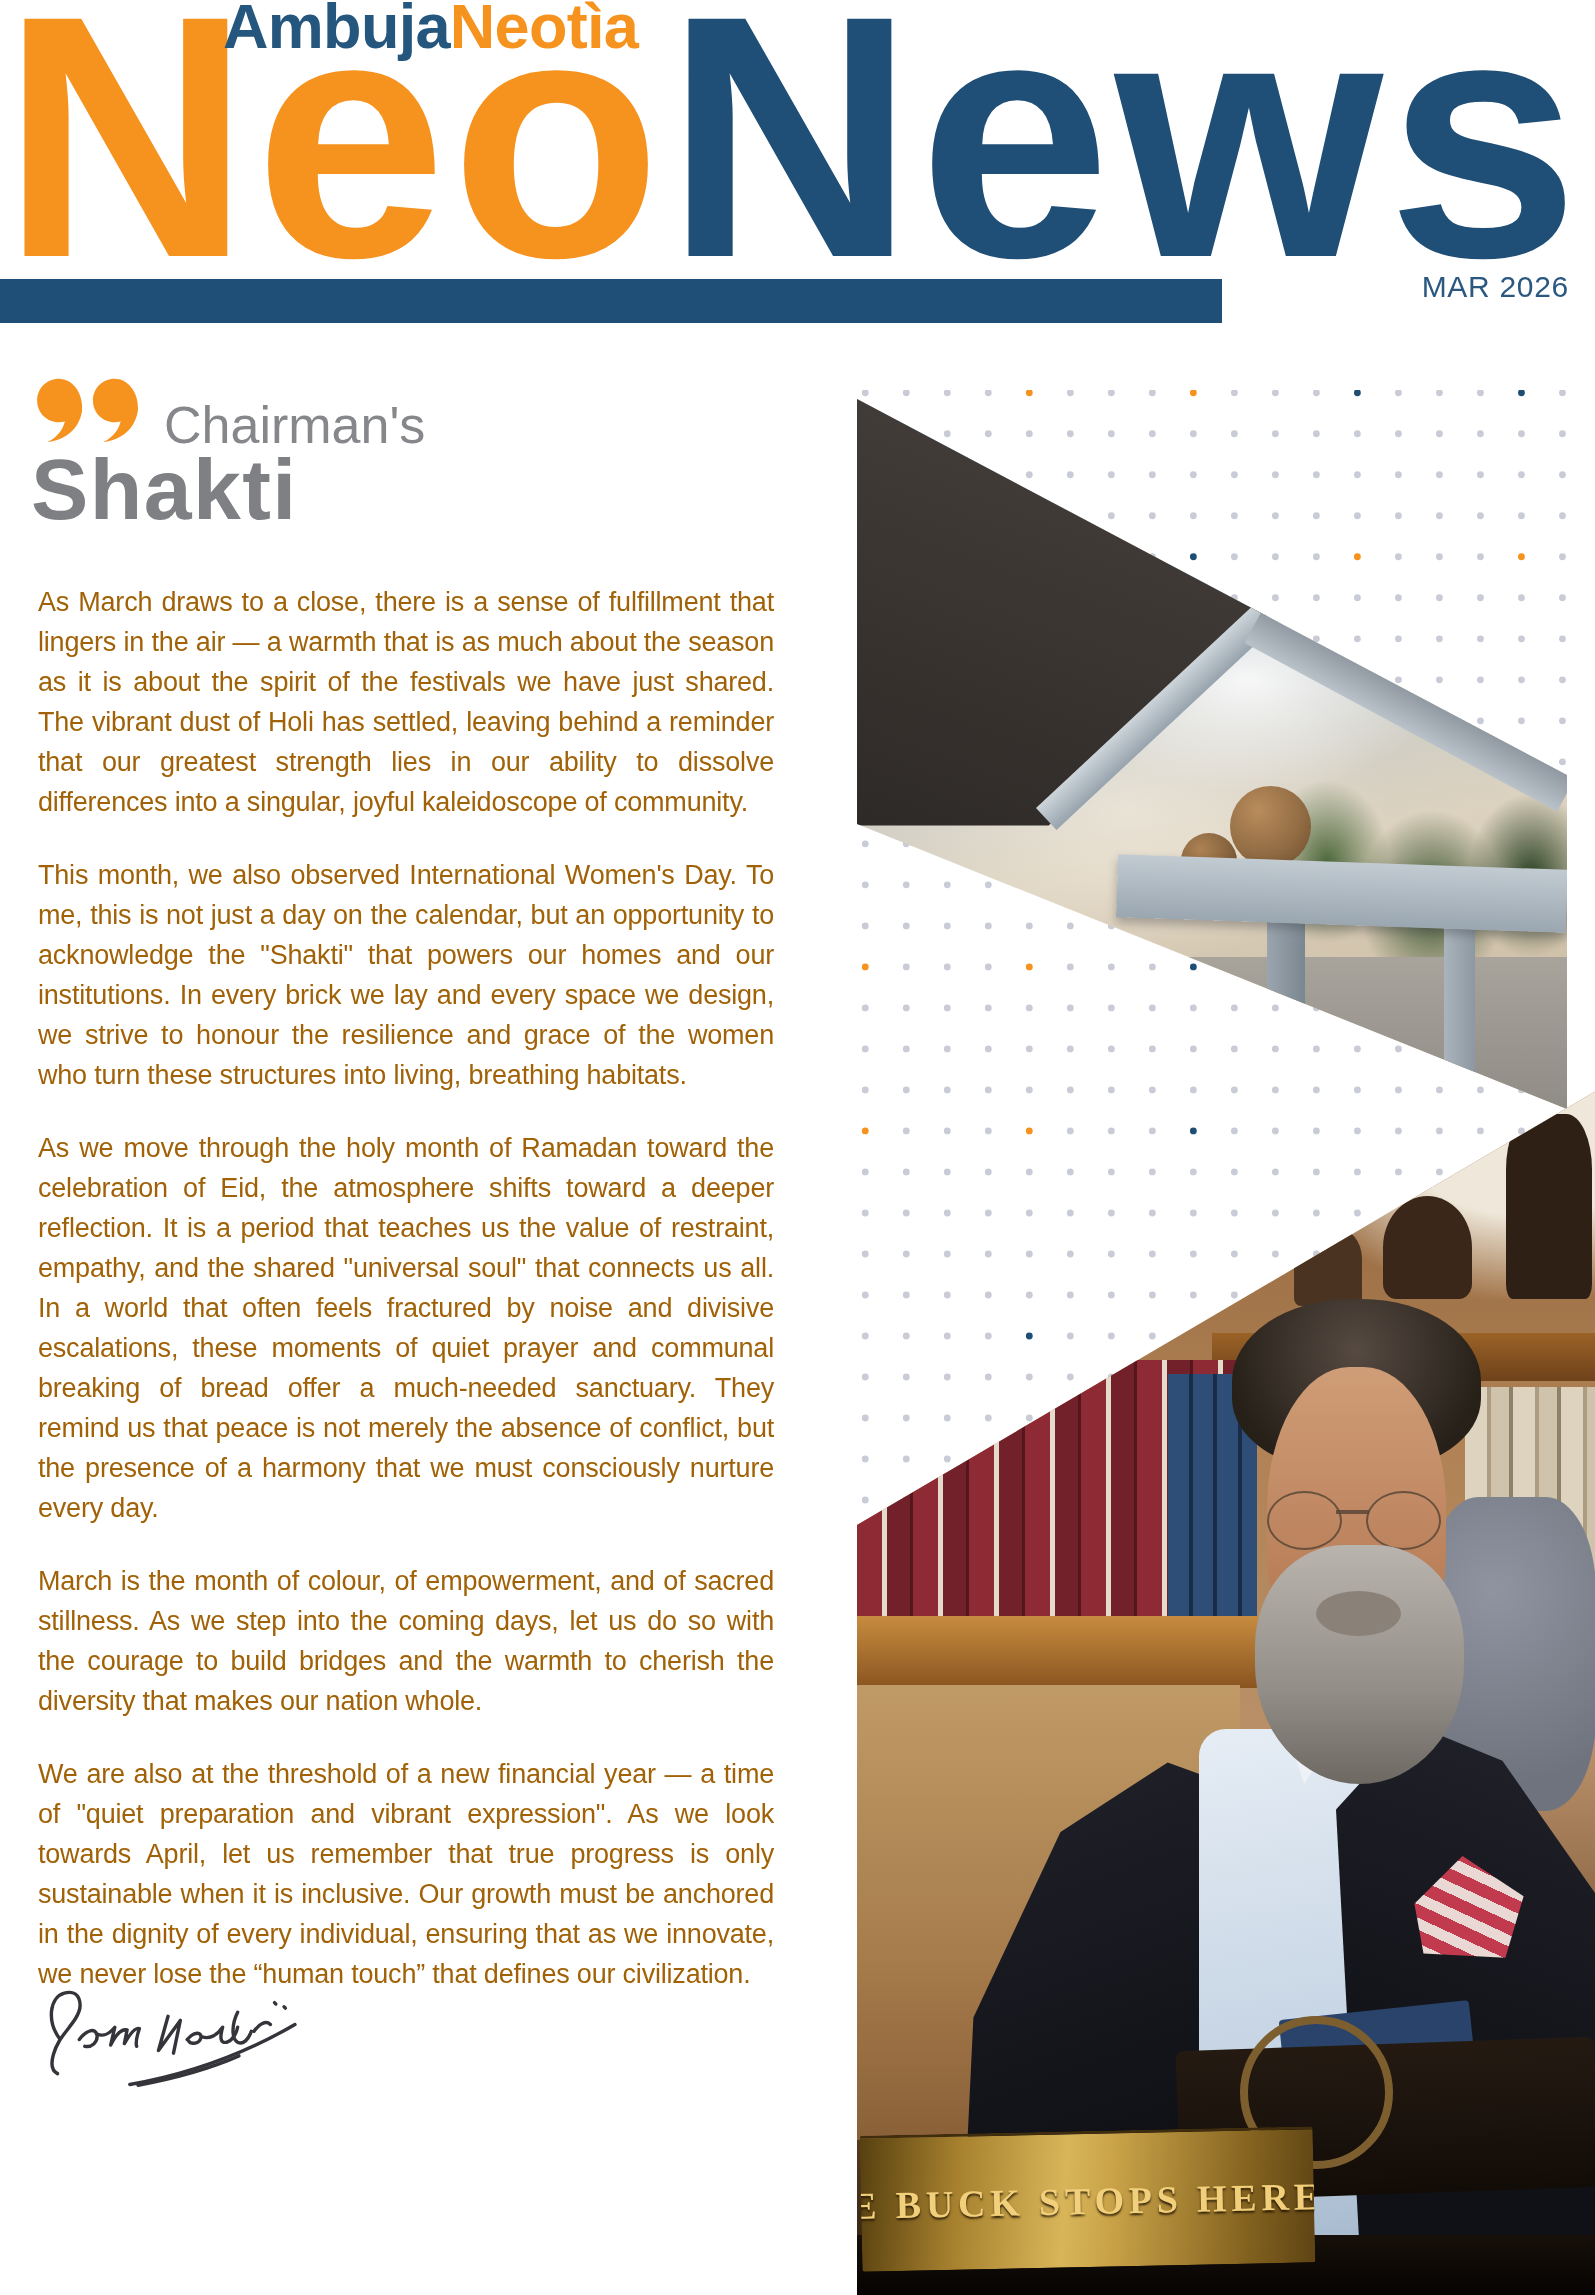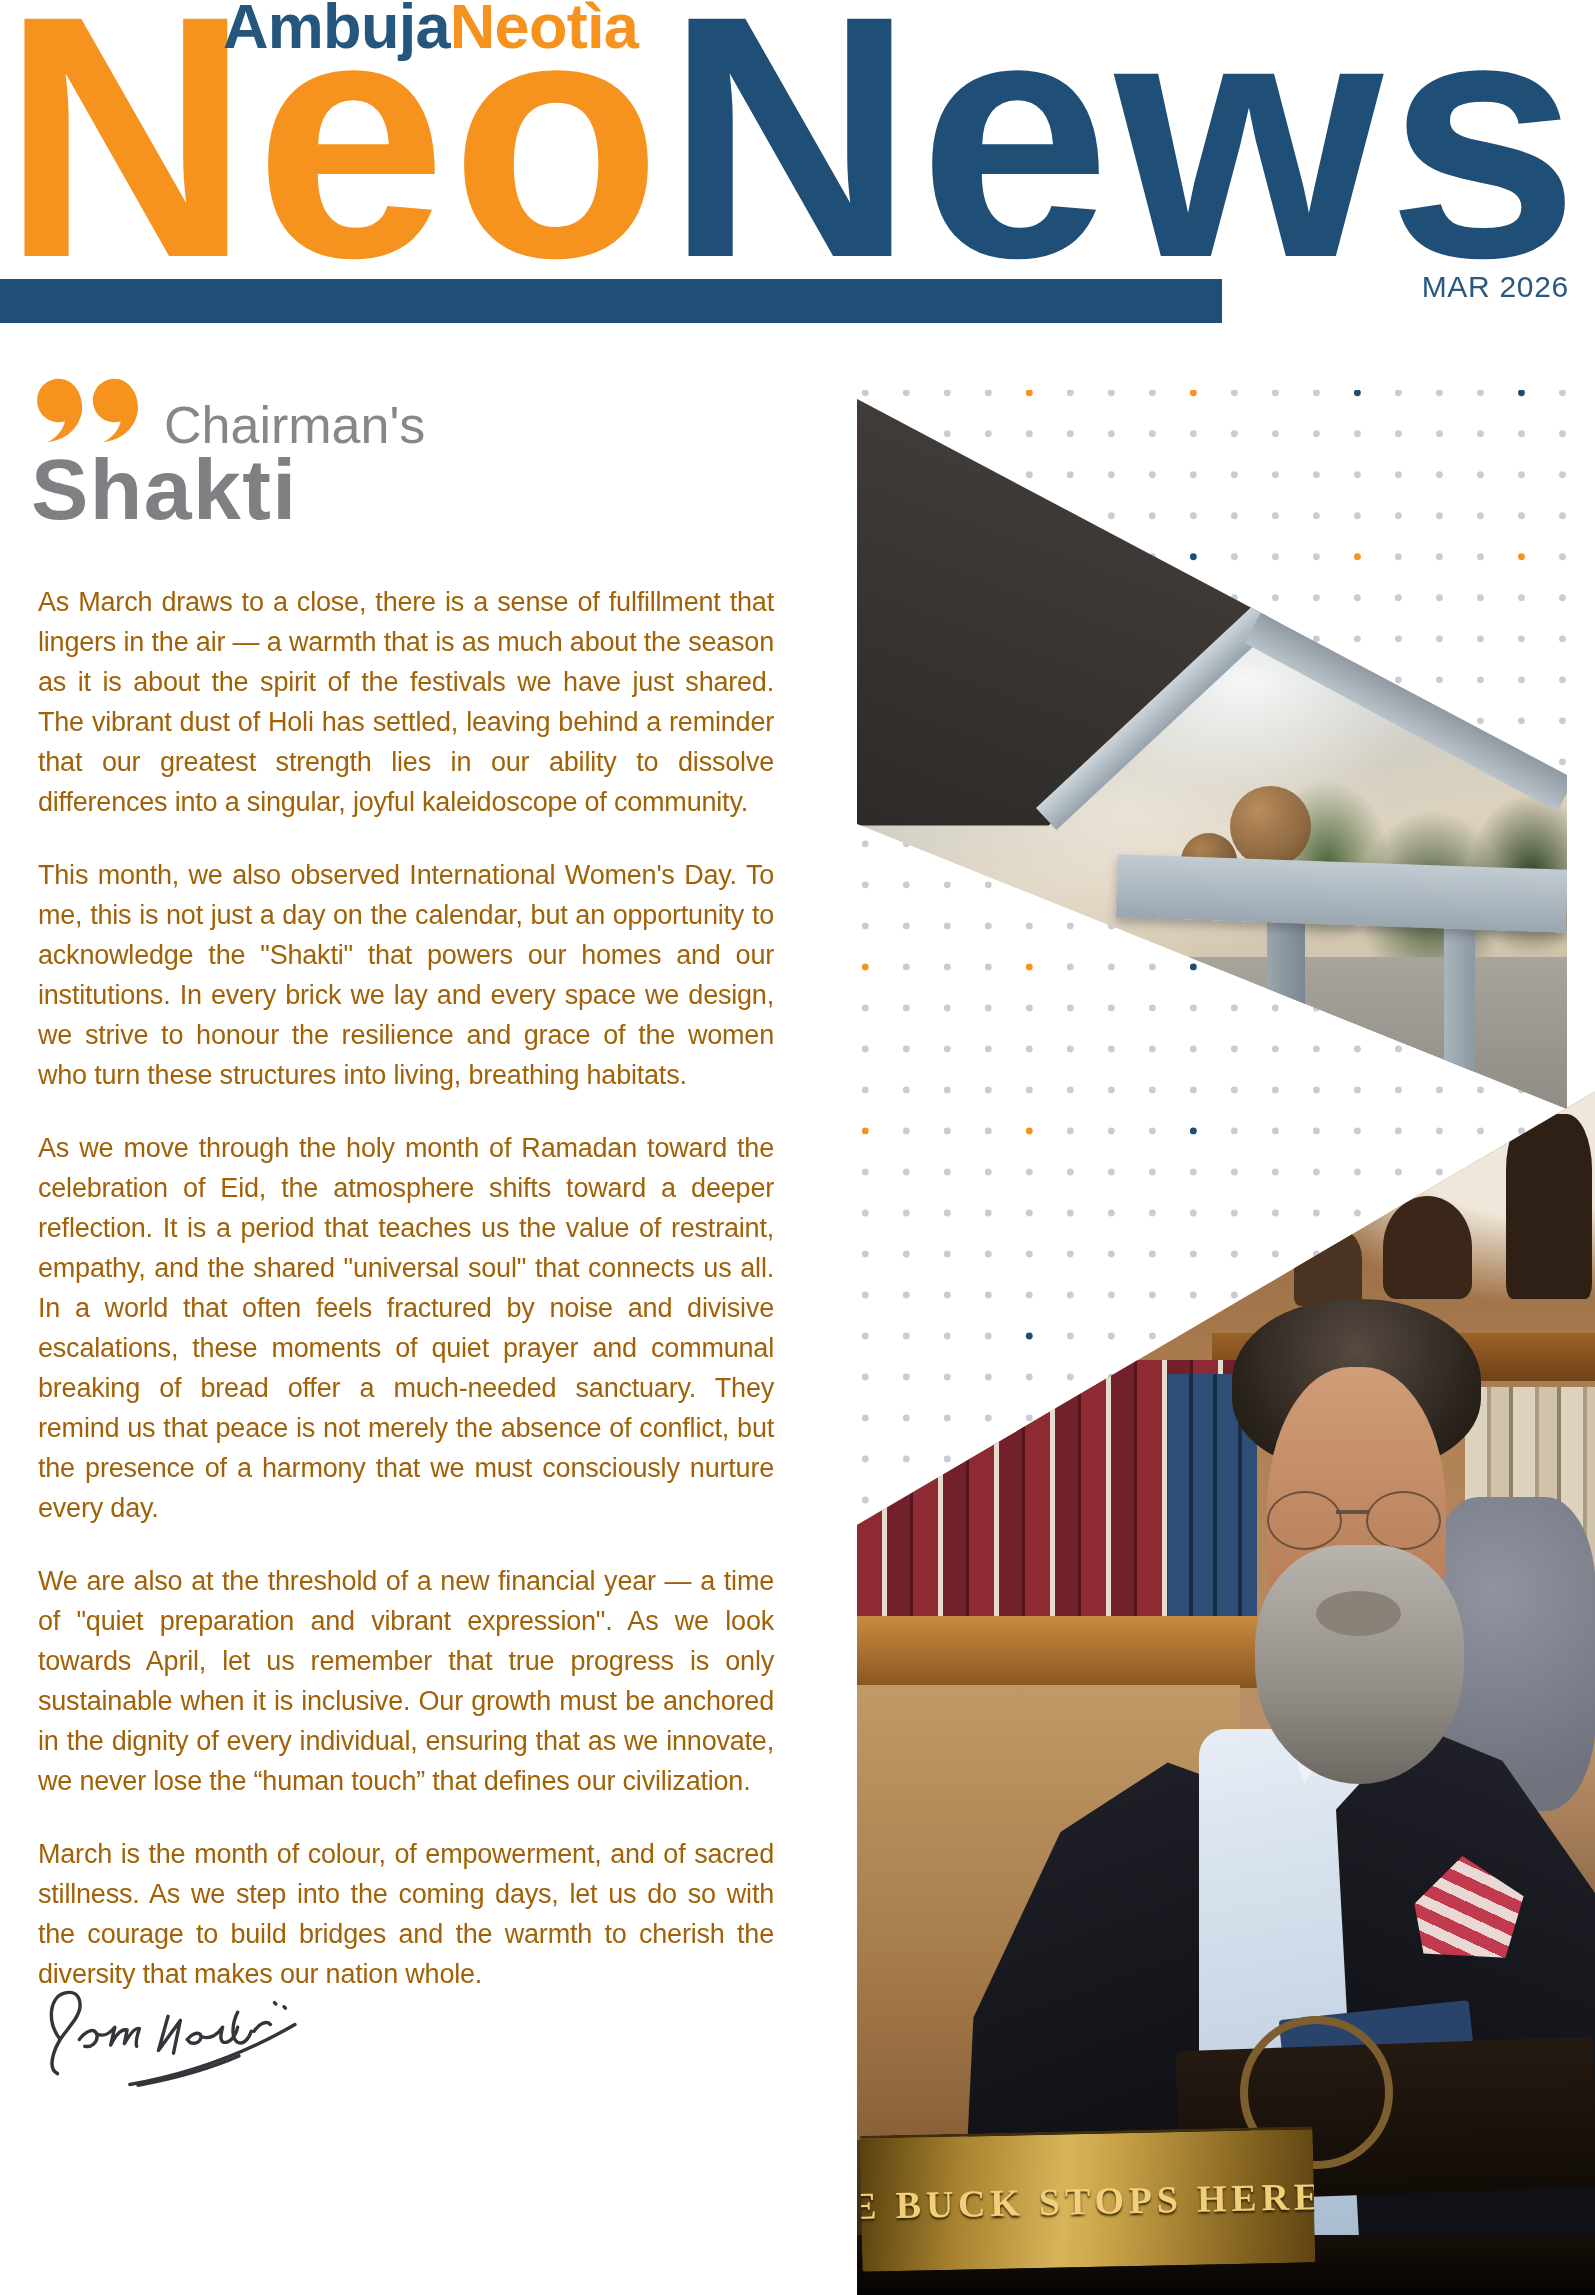--- a/index.html
+++ b/index.html
@@ -178,22 +178,22 @@
     <path fill="#F6921E" d="M33,1 C15,1 1,15 1,33 C1,51 15,65 33,65 C36,65 39,64.6 41.8,63.8 C38,78 29,88 16,94 C40,92 63,76 67,48 C69,22 53,1 33,1 Z"></path>
     <path fill="#F6921E" transform="translate(82,0)" d="M33,1 C15,1 1,15 1,33 C1,51 15,65 33,65 C36,65 39,64.6 41.8,63.8 C38,78 29,88 16,94 C40,92 63,76 67,48 C69,22 53,1 33,1 Z"></path>
   </svg>
   <div class="heading-top">Chairman's</div>
   <div class="heading-main">Shakti</div>
 
   <div class="article">
     <p>As March draws to a close, there is a sense of fulfillment that lingers in the air — a warmth that is as much about the season as it is about the spirit of the festivals we have just shared. The vibrant dust of Holi has settled, leaving behind a reminder that our greatest strength lies in our ability to dissolve differences into a singular, joyful kaleidoscope of community.</p>
     <p>This month, we also observed International Women's Day. To me, this is not just a day on the calendar, but an opportunity to acknowledge the "Shakti" that powers our homes and our institutions. In every brick we lay and every space we design, we strive to honour the resilience and grace of the women who turn these structures into living, breathing habitats.</p>
     <p>As we move through the holy month of Ramadan toward the celebration of Eid, the atmosphere shifts toward a deeper reflection. It is a period that teaches us the value of restraint, empathy, and the shared "universal soul" that connects us all. In a world that often feels fractured by noise and divisive escalations, these moments of quiet prayer and communal breaking of bread offer a much-needed sanctuary. They remind us that peace is not merely the absence of conflict, but the presence of a harmony that we must consciously nurture every day.</p>
+    <p>March is the month of colour, of empowerment, and of sacred stillness. As we step into the coming days, let us do so with the courage to build bridges and the warmth to cherish the diversity that makes our nation whole.</p>
     <p>We are also at the threshold of a new financial year — a time of "quiet preparation and vibrant expression". As we look towards April, let us remember that true progress is only sustainable when it is inclusive. Our growth must be anchored in the dignity of every individual, ensuring that as we innovate, we never lose the “human touch” that defines our civilization.</p>
-    <p>March is the month of colour, of empowerment, and of sacred stillness. As we step into the coming days, let us do so with the courage to build bridges and the warmth to cherish the diversity that makes our nation whole.</p>
   </div>
 
   <svg class="signature" width="294" height="116" viewBox="0 0 430 170">
     <g fill="none" stroke="#34343A" stroke-width="5" stroke-linecap="round" stroke-linejoin="round">
       <path d="M38,96 C18,70 22,34 44,28 C66,22 74,44 60,66 C48,84 34,96 28,118 C24,132 26,142 34,146"></path>
       <path d="M66,96 C76,82 90,78 92,90 C93,100 84,108 74,106 M92,88 C100,92 110,88 118,78 L112,104 C120,88 128,80 136,82 L132,102 C140,88 148,78 154,80 C150,92 148,100 150,106"></path>
       <path d="M196,62 L182,112 L214,68 L204,116"></path>
       <path d="M224,96 C234,84 246,84 244,94 C242,102 230,104 226,98 M246,92 C256,96 268,90 276,78 C272,92 272,102 282,100 C290,98 296,88 298,78 M298,56 C290,72 288,94 298,100 C306,104 314,96 318,84 M322,84 C330,72 340,68 346,74"></path>
       <path d="M352,42 L354,44 M366,48 L368,50"></path>
       <path d="M382,74 C310,116 230,146 140,162"></path>

